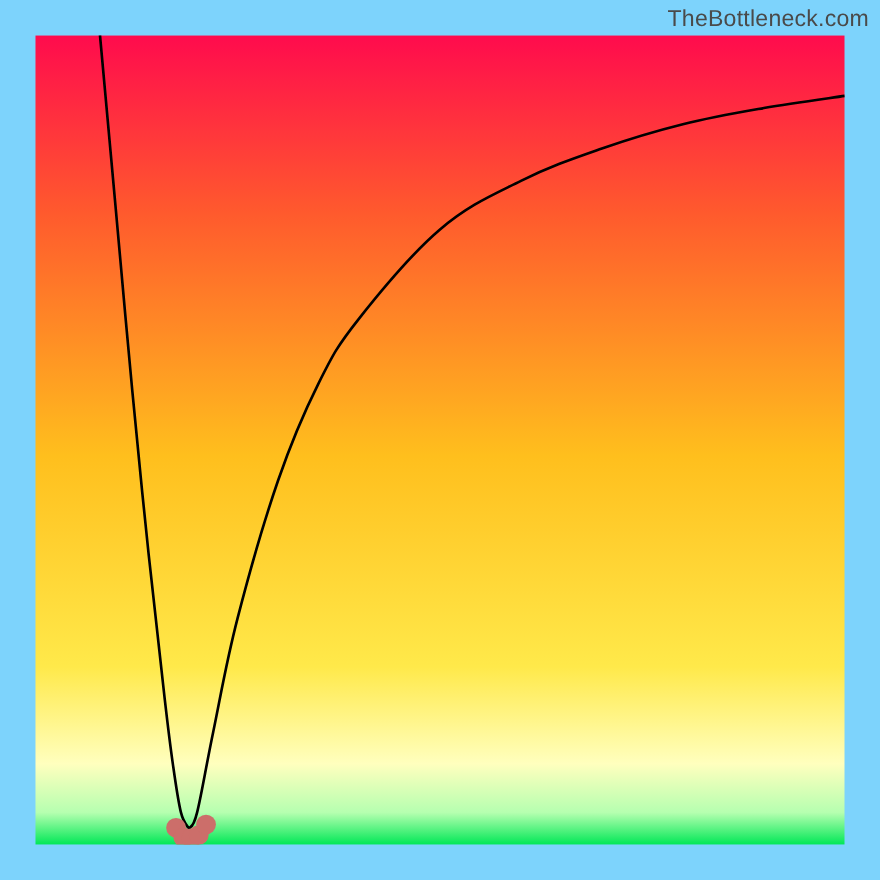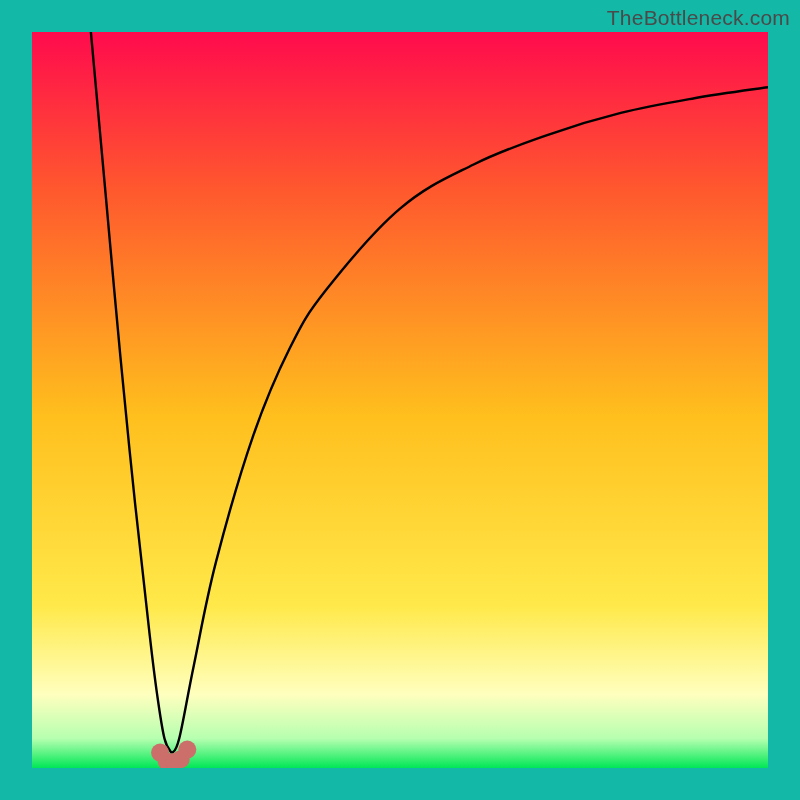--- a/index.html
+++ b/index.html
@@ -10,21 +10,21 @@
     overflow: hidden;
     background: #000;
     font-family: Arial, Helvetica, sans-serif;
   }
   .frame {
     position: absolute;
     top: 0;
     left: 0;
     width: 800px;
     height: 800px;
-    background: #14b8a6;
+    background: #7dd3fc;
   }
   .watermark {
     position: absolute;
     top: 6px;
     right: 10px;
     color: #4a4a4a;
     font-size: 21px;
     font-weight: 400;
     letter-spacing: 0.2px;
     z-index: 10;

